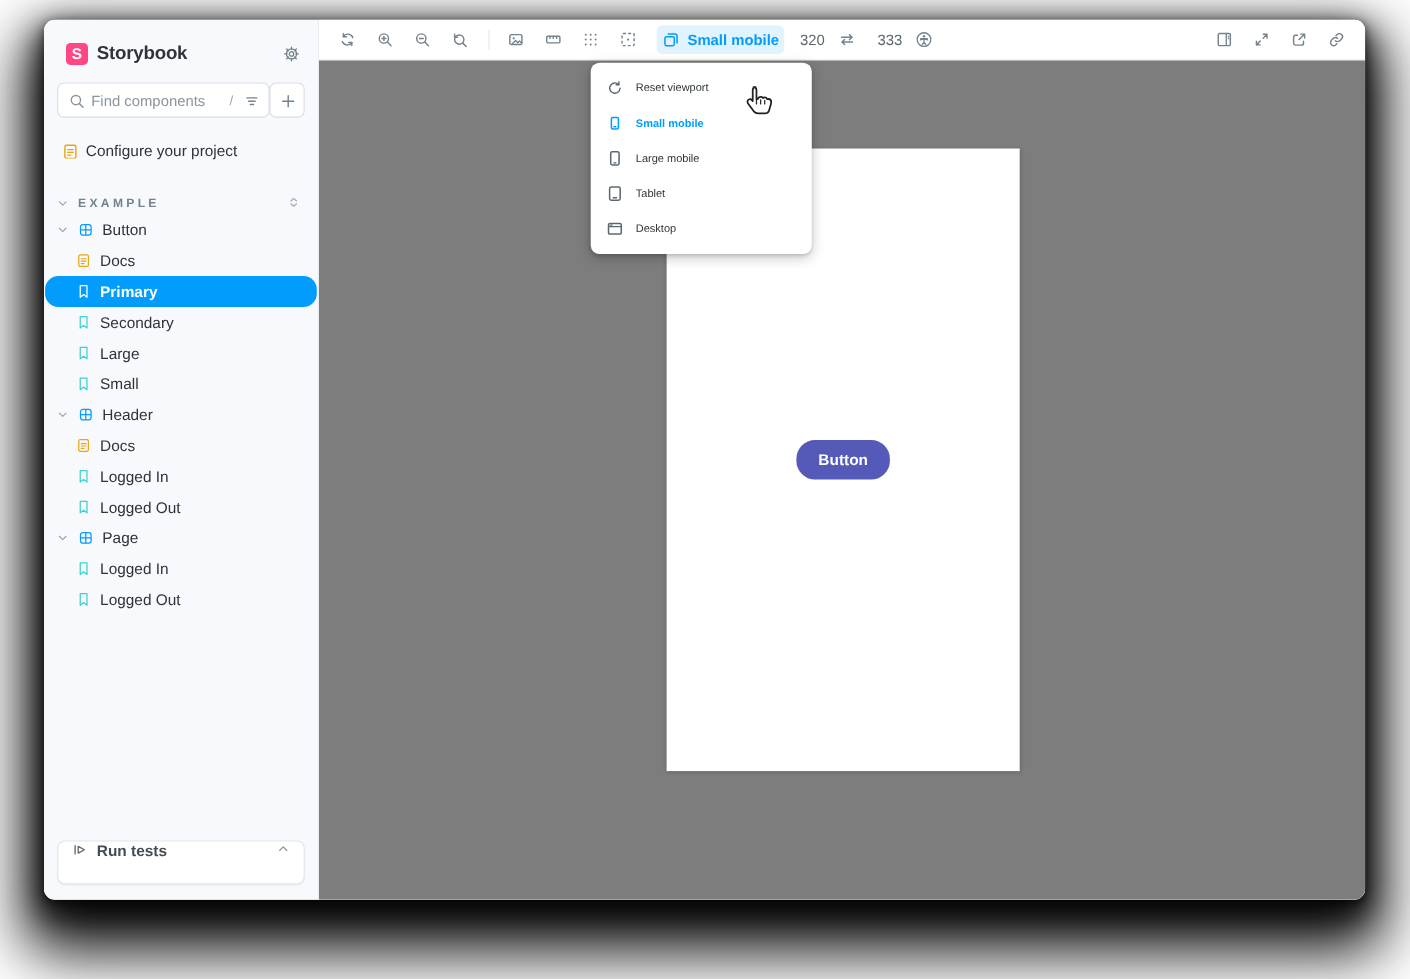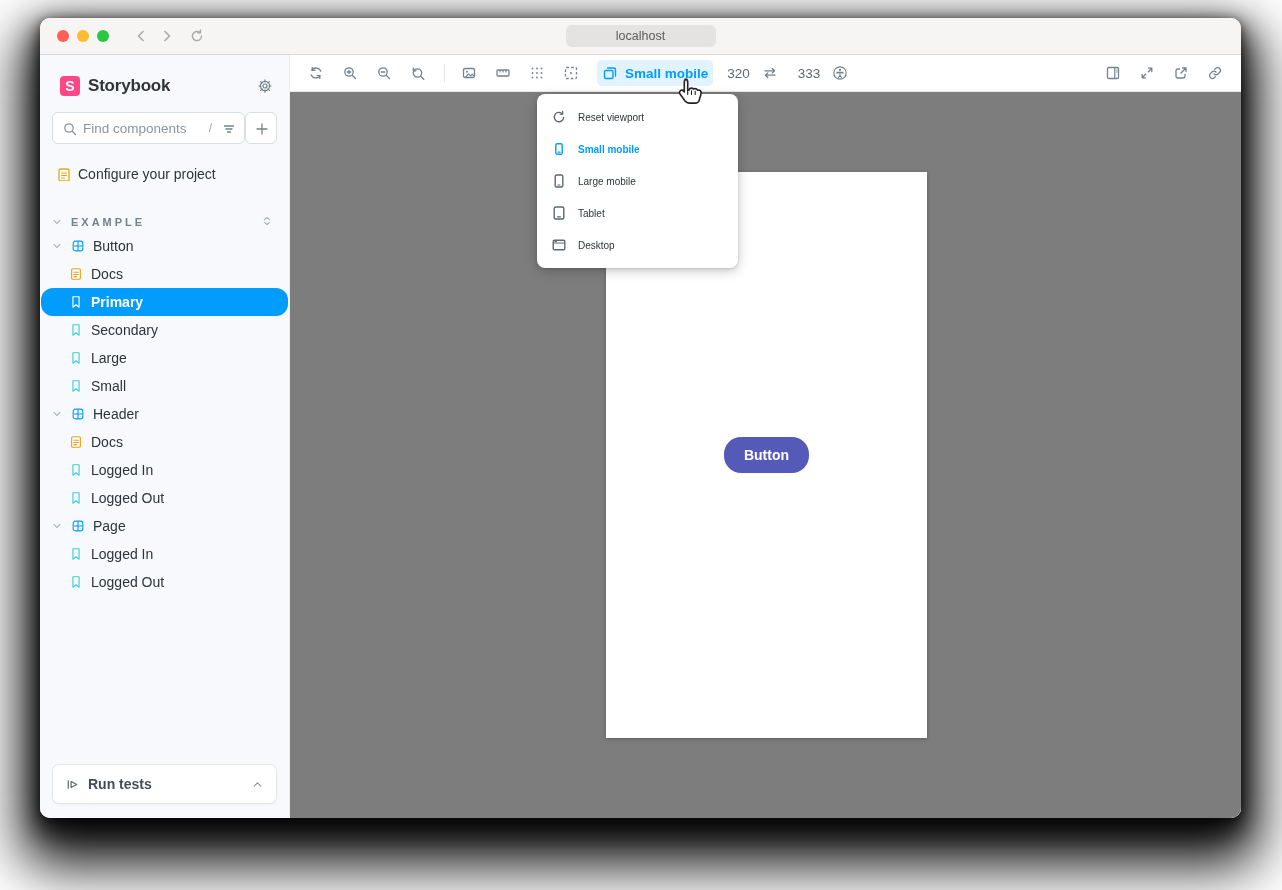--- a/index.html
+++ b/index.html
@@ -59,21 +59,21 @@
   .row.sel { background:#029cfd; border-radius:12px; margin:0 1px 0 1px; }
   .row.sel .lbl { color:#fff; font-weight:700; }
   .row.sel .ic { color:#fff; }
   .sechead { display:flex; align-items:flex-end; height:24px; margin:16px 1px 4px 1px; }
   .sechead .chev { width:12px; margin-left:10px; color:#99a4ac; flex:0 0 12px; }
   .sechead .sl { font-size:11px; font-weight:800; letter-spacing:3px; color:#73828c; margin-left:8px; flex:1; }
   .sechead .collapse { color:#a5aeb5; margin-right:14px; }
   .sb-spacer { flex:1; }
   .runtests {
     margin:0 12px 14px 12px; height:40px; background:#fff; border:1px solid #e1e5e9;
-    border-radius:7px; display:flex; align-items:center; padding:0 12px;
+    border-radius:7px; display:flex; padding:0 12px;
     color:#444d54; font-size:14px; font-weight:600; box-shadow:0 1px 2px rgba(0,0,0,.04);
   }
   .runtests .rt-ic { color:#5c6870; margin-right:8px; }
   .runtests .rt-lbl { flex:1; }
   .runtests .rt-chev { color:#8a959e; }
   
   .main { flex:1; display:flex; flex-direction:column; min-width:0; background:#fff; }
   .toolbar {
     height:37px; flex:0 0 auto; background:#fff; border-bottom:1px solid #e8eaec;
     display:flex; align-items:center; padding:0 12px; color:#73828c;
@@ -256,47 +256,20 @@
       </g>
     <g id="ic-reload">
         <path d="M12.6 8a4.6 4.6 0 1 1-1.5-3.4" fill="none" stroke="currentColor" stroke-width="1.4" stroke-linecap="round"></path>
         <path d="M11.4 1.9l.1 2.8-2.8.1" fill="none" stroke="currentColor" stroke-width="1.4" stroke-linecap="round" stroke-linejoin="round"></path>
       </g>
   </defs>
 </svg>
 
 <div class="window">
 
-  <div class="titlebar">
-    <div class="lights">
-      <div class="light l-red"></div>
-      <div class="light l-yellow"></div>
-      <div class="light l-green"></div>
-    </div>
-    <div class="navbtns">
-      <span>
-          <svg class="i" width="16" height="16">
-            <use href="#ic-back"></use>
-          </svg>
-        </span>
-      <span>
-          <svg class="i" width="16" height="16">
-            <use href="#ic-fwd"></use>
-          </svg>
-        </span>
-      <span style="margin-left:4px">
-          <svg class="i" width="16" height="16">
-            <use href="#ic-reload"></use>
-          </svg>
-        </span>
-    </div>
-    <div class="addr">
-      <span>localhost</span>
-    </div>
-  </div>
 
   <div class="frame">
 
     <div class="sidebar">
       <div class="brandrow">
         <div class="sb-logo">S</div>
         <div class="brand">Storybook</div>
         <div class="gearbtn">
             <svg class="i" width="16" height="16">
               <use href="#ic-gear"></use>

